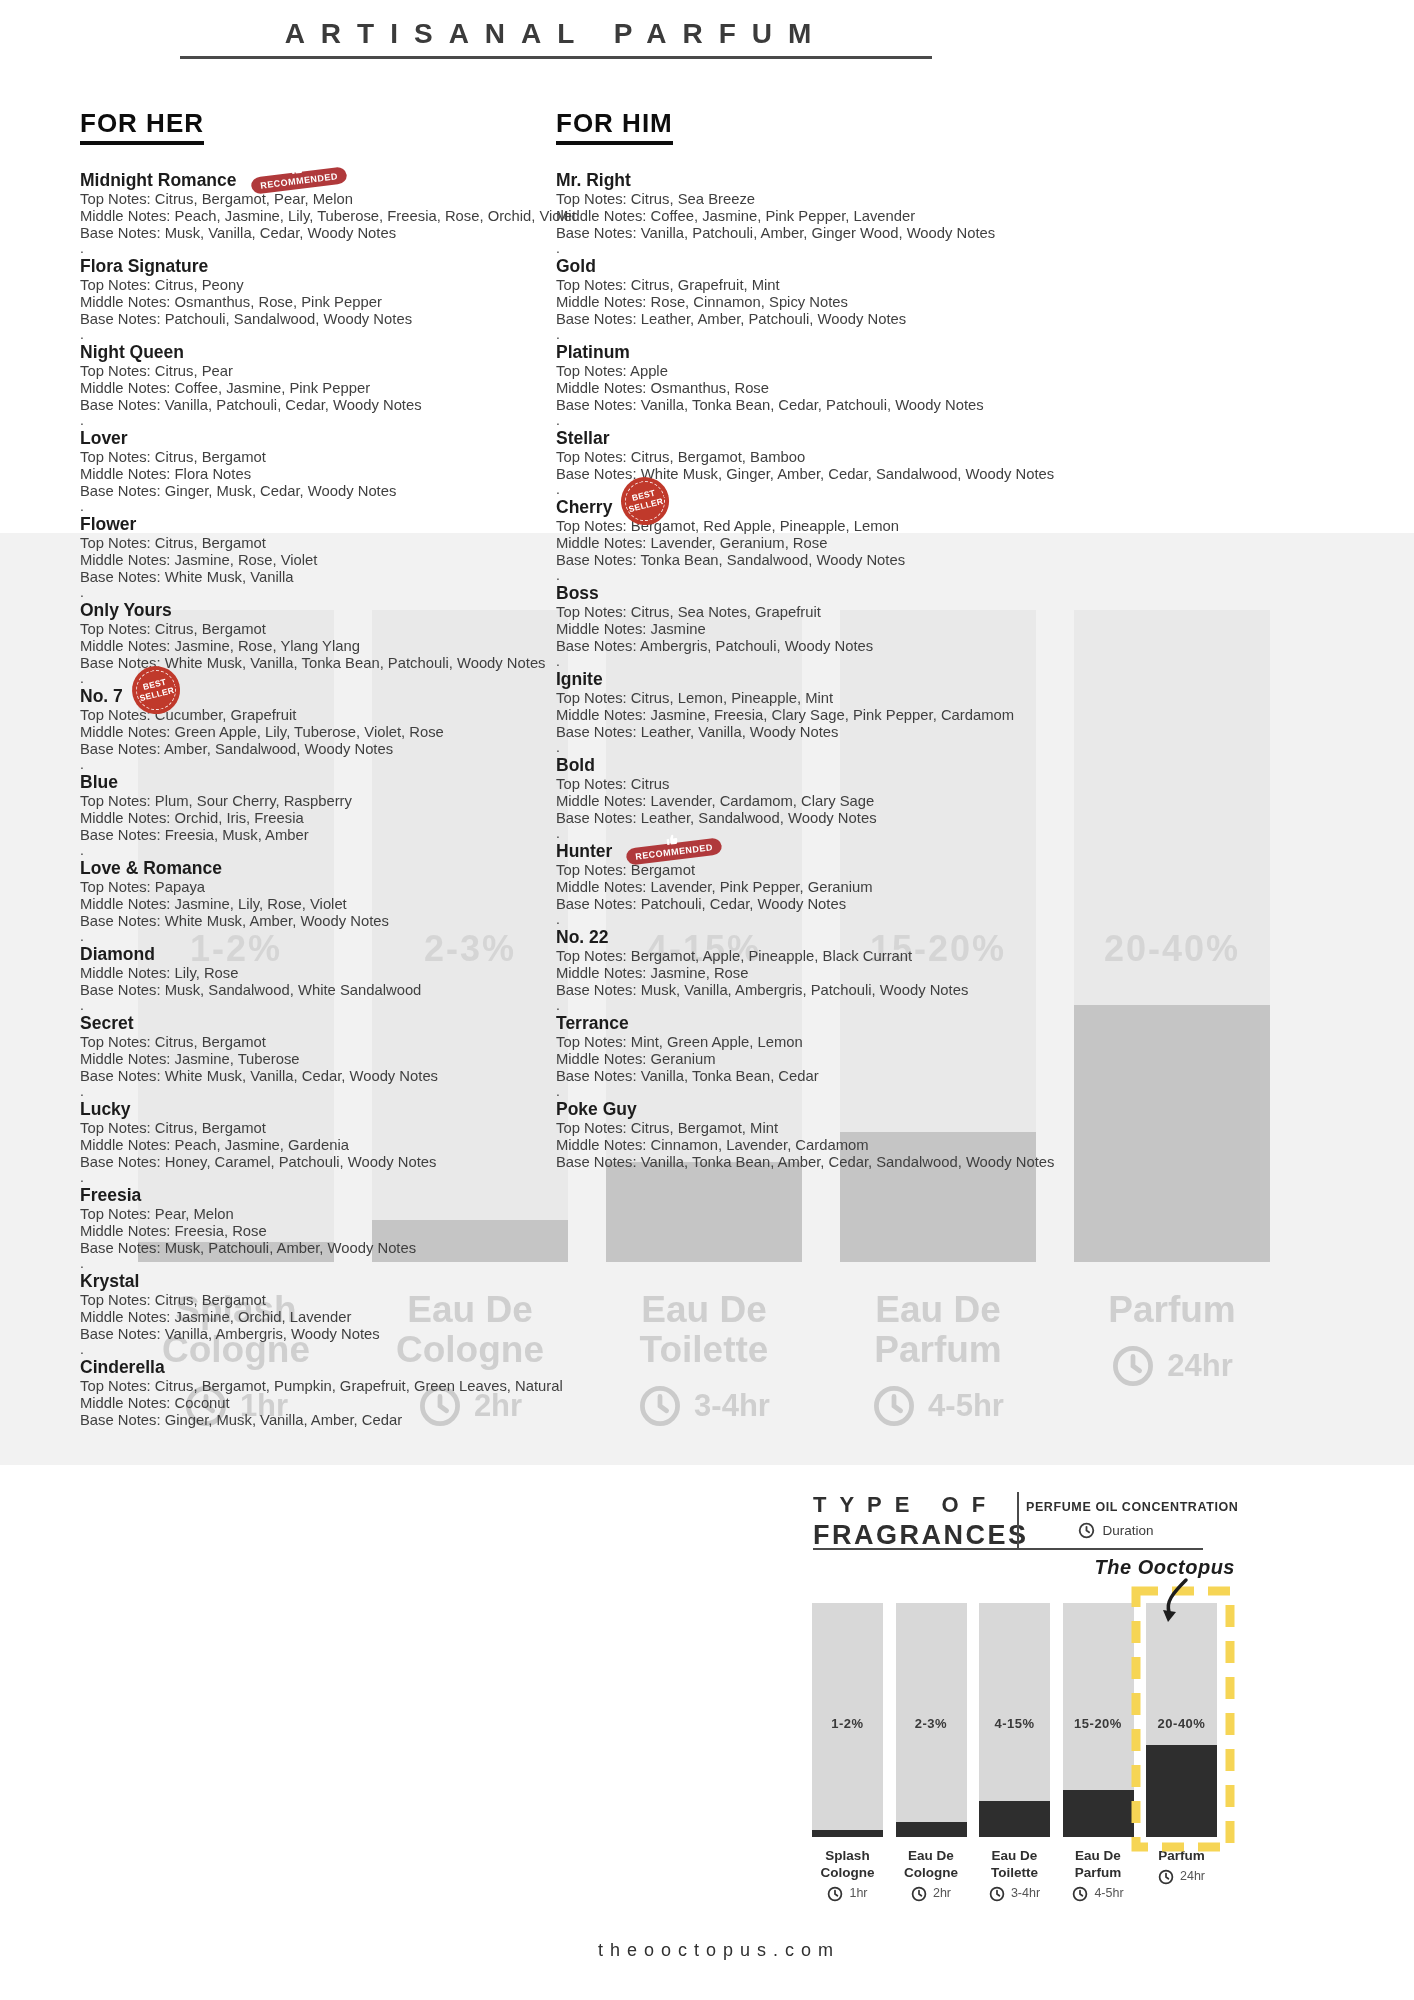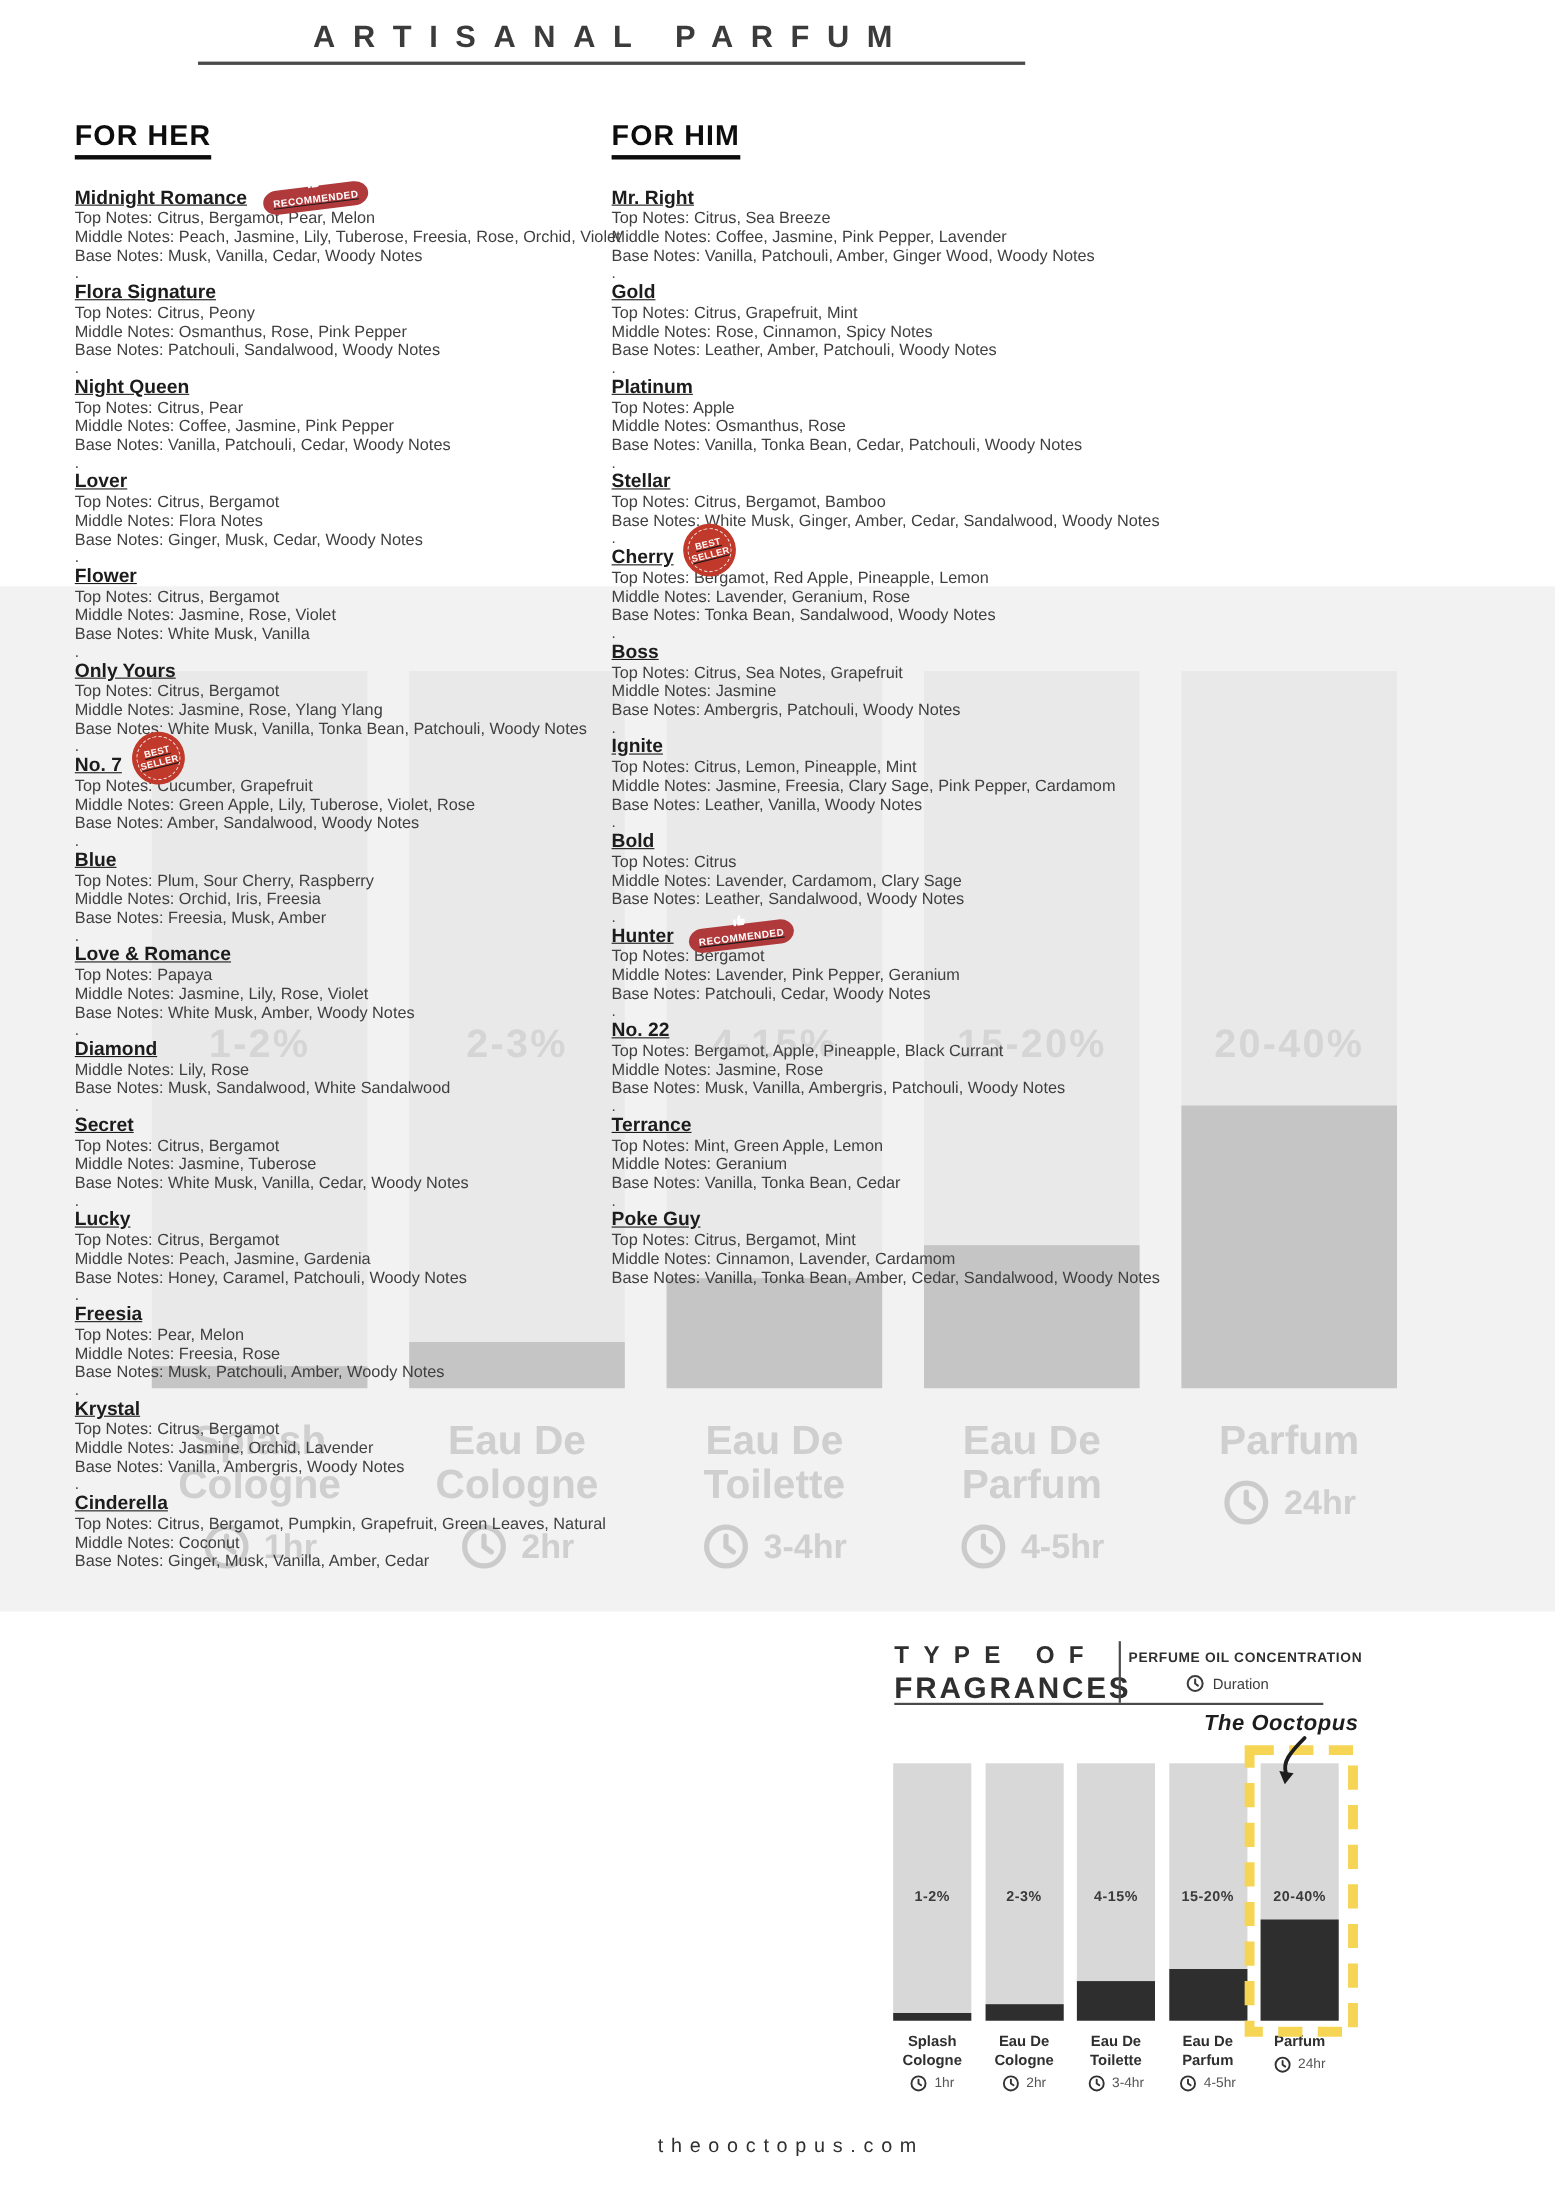--- a/index.html
+++ b/index.html
@@ -16,25 +16,25 @@
   .wm-clockrow .clock{width:44px;height:44px;}
   .wm-dur{font-size:31px;font-weight:bold;color:#cfcfcf;}
   .clock{color:inherit;display:block;}
   
   #hdr{position:absolute;left:180px;top:18px;width:752px;text-align:center;z-index:3;}
   #hdr .title{font-size:28px;font-weight:bold;letter-spacing:16px;color:#3b3b3b;white-space:nowrap;}
   #hdr .rule{height:3px;background:#4a4a4a;margin:6px 0 8px 0;}
   #hdr .subtitle{font-size:19px;letter-spacing:8px;color:#3f3f3f;white-space:nowrap;}
   
   .col{position:absolute;top:108px;width:480px;z-index:3;}
-  #col-her{left:68px;} #col-him{left:556px;}
+  #col-her{left:80px;} #col-him{left:556px;}
   .col h2{margin:0 0 24px 0;font-size:26px;font-weight:bold;color:#0d0d0d;display:inline-block;
           border-bottom:4px solid #0d0d0d;padding-bottom:2px;letter-spacing:1px;}
   .colbody{}
-  .fname{height:22px;display:flex;font-size:17.5px;font-weight:bold;color:#1c1c1c;white-space:nowrap;text-decoration:underline;}
+  .fname{height:22px;display:flex;align-items:center;font-size:17.5px;font-weight:bold;color:#1c1c1c;white-space:nowrap;}
   .note{font-size:14.8px;line-height:17px;color:#3f3f3f;white-space:nowrap;}
   .dot{font-size:14px;line-height:12px;height:13px;color:#3f3f3f;}
   
   .badge-rec{position:relative;display:inline-flex;align-items:center;justify-content:center;
      margin-left:14px;background:var(--badge-red);color:#fff;border-radius:14px/12px;
      padding:4px 9px 3px 9px;font-size:9px;font-weight:bold;letter-spacing:.5px;
      transform:rotate(-7deg);white-space:nowrap;}
   .badge-rec svg{position:absolute;top:-10px;left:50%;transform:translateX(-50%);width:14px;height:12px;fill:#fff;}
   .badge-best{position:relative;display:inline-flex;align-items:center;justify-content:center;
      width:48px;height:48px;margin:-16px 0 -12px 10px;background:var(--stamp-red);border-radius:50%;

